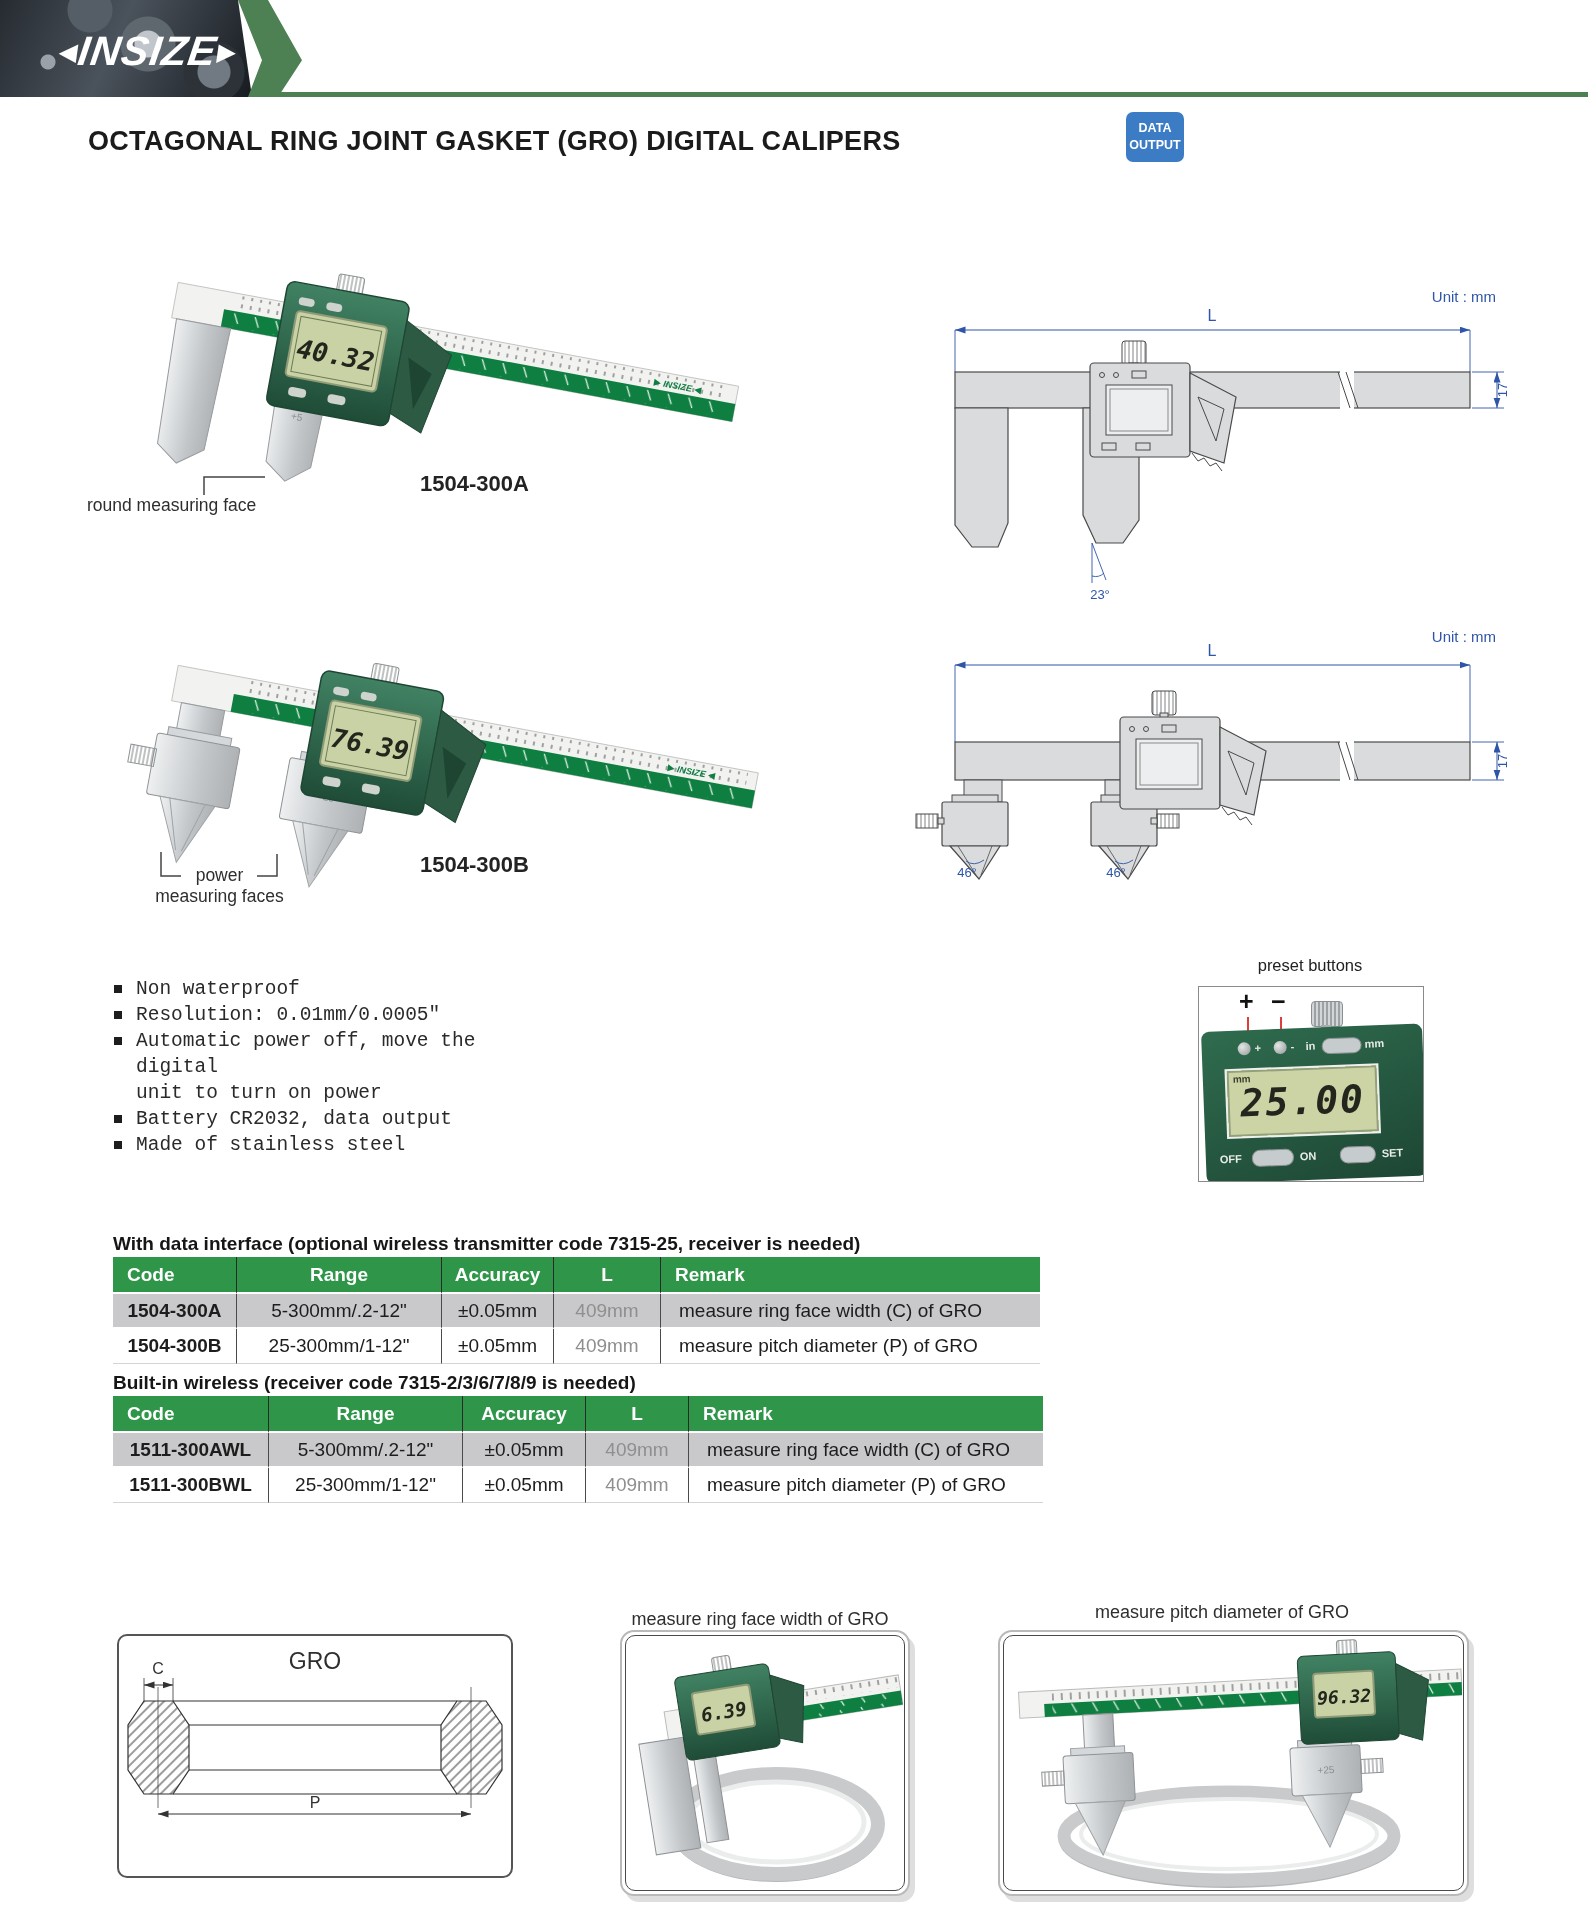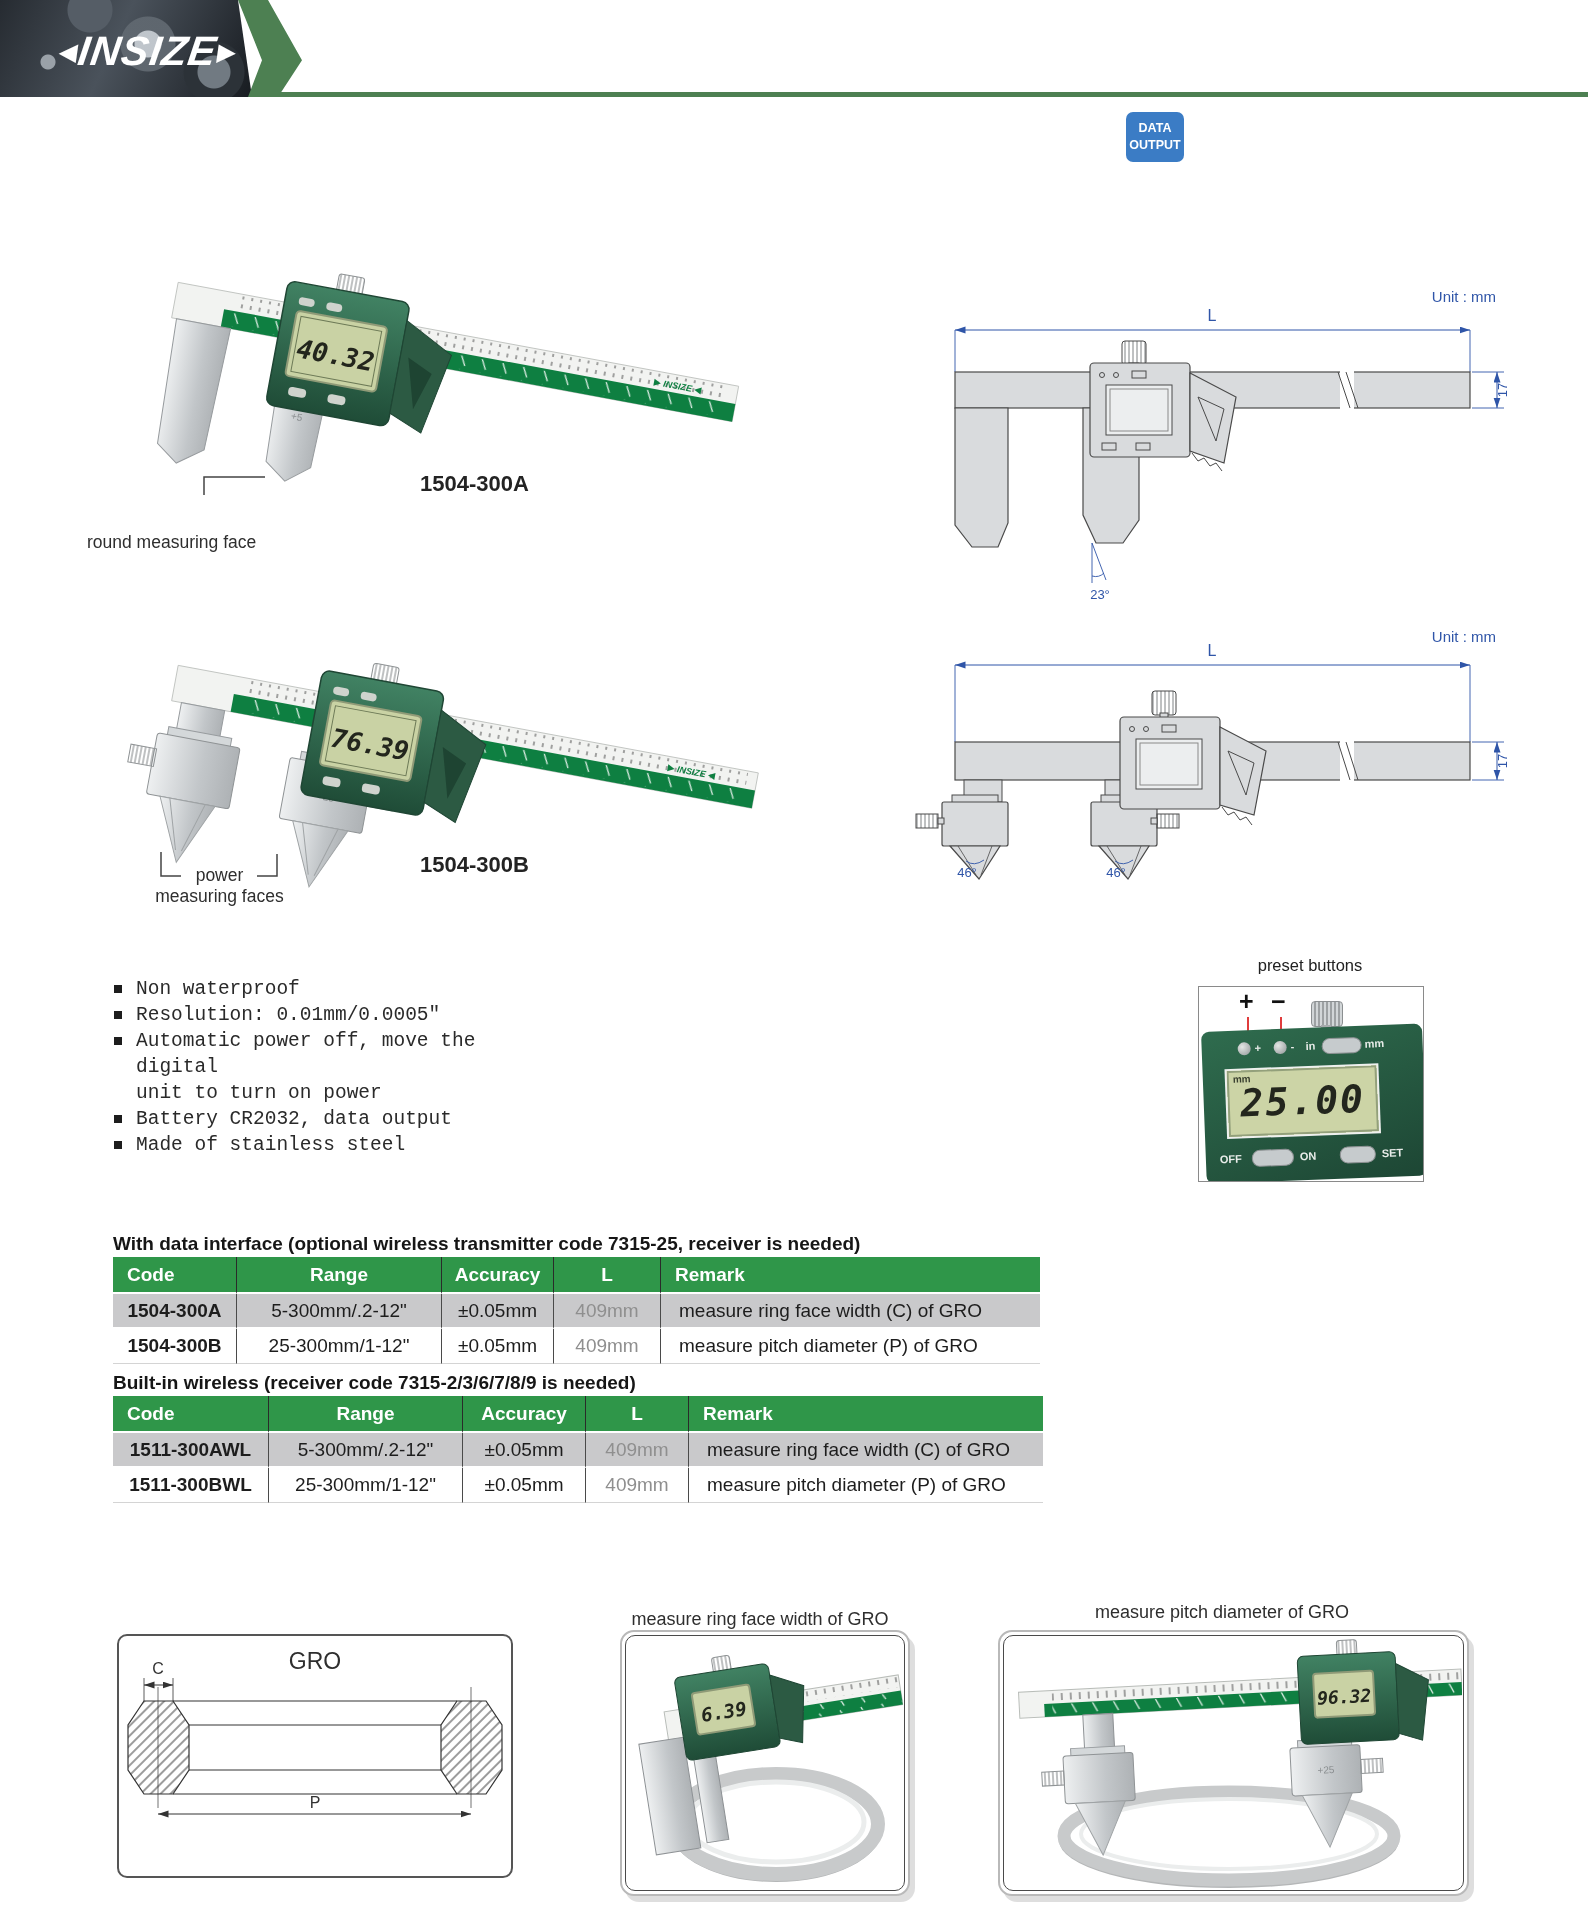--- a/index.html
+++ b/index.html
@@ -121,20 +121,21 @@
 
   <div class="abs hdr-line"></div>
   <div class="abs hdr-photo"></div>
   <div class="abs hdr-chevron"></div>
   <div class="abs logo">
     <span class="arr">◀</span>
       <span class="word">INSIZE</span>
       <span class="arr">▶</span>
   </div>
 
+  <div class="abs title">OCTAGONAL RING JOINT GASKET (GRO) DIGITAL CALIPERS</div>
   <div class="abs badge">
     <div>DATA</div>
     <div>OUTPUT</div>
   </div>
 
   <div class="abs" style="left:85px;top:245px;width:700px;height:285px;">
     <svg width="700" height="280" viewBox="0 0 700 280">
       <g transform="rotate(10.5 95 55)">
         <rect x="90" y="38" width="570" height="36" fill="#f2f3f1" stroke="#b9bdb9" stroke-width="0.8"></rect>
         <rect x="140" y="56" width="520" height="18" fill="#0e7f41"></rect>
@@ -155,21 +156,21 @@
         <rect x="217" y="49" width="82" height="56" fill="none" stroke="#6d7a57" stroke-width="1"></rect>
         <text x="258" y="90" text-anchor="middle" font-size="26" class="lcdt">40.32</text>
         <rect x="218" y="120" width="18" height="9" rx="4" fill="#cfd3cd"></rect>
         <rect x="258" y="120" width="18" height="9" rx="4" fill="#cfd3cd"></rect>
         <polygon points="322,34 372,60 356,142 322,128" fill="#2c5a43" stroke="#1f4634"></polygon>
         <polygon points="330,70 356,82 344,120" fill="#1e4432"></polygon>
       </g>
       <path d="M119,250 V232 H180" stroke="#444" stroke-width="1.5" fill="none"></path>
     </svg>
     <div class="abs code-label" style="left:335px;top:226px;">1504-300A</div>
-    <div class="abs callout" style="left:2px;top:250px;width:200px;margin-top:37px;">round measuring face</div>
+    <div class="abs callout" style="left:2px;top:250px;width:200px;">round measuring face</div>
   </div>
 
   <svg class="abs" style="left:940px;top:285px;" width="580" height="330" viewBox="0 0 580 330">
     <text x="556" y="17" text-anchor="end" class="dimtxt2">Unit : mm</text>
     <line x1="15" y1="45" x2="530" y2="45" stroke="#2f55a8" stroke-width="1" marker-start="url(#arb)" marker-end="url(#arb)"></line>
     <line x1="15" y1="45" x2="15" y2="87" stroke="#2f55a8" stroke-width="0.9"></line>
     <line x1="530" y1="45" x2="530" y2="87" stroke="#2f55a8" stroke-width="0.9"></line>
     <text x="272" y="36" text-anchor="middle" font-size="16" fill="#2f55a8">L</text>
     <rect x="15" y="87" width="515" height="36" fill="#d9dbdd" stroke="#4a4a4a" stroke-width="1.2"></rect>
     <rect x="400" y="86" width="14" height="38" fill="#ffffff"></rect>

